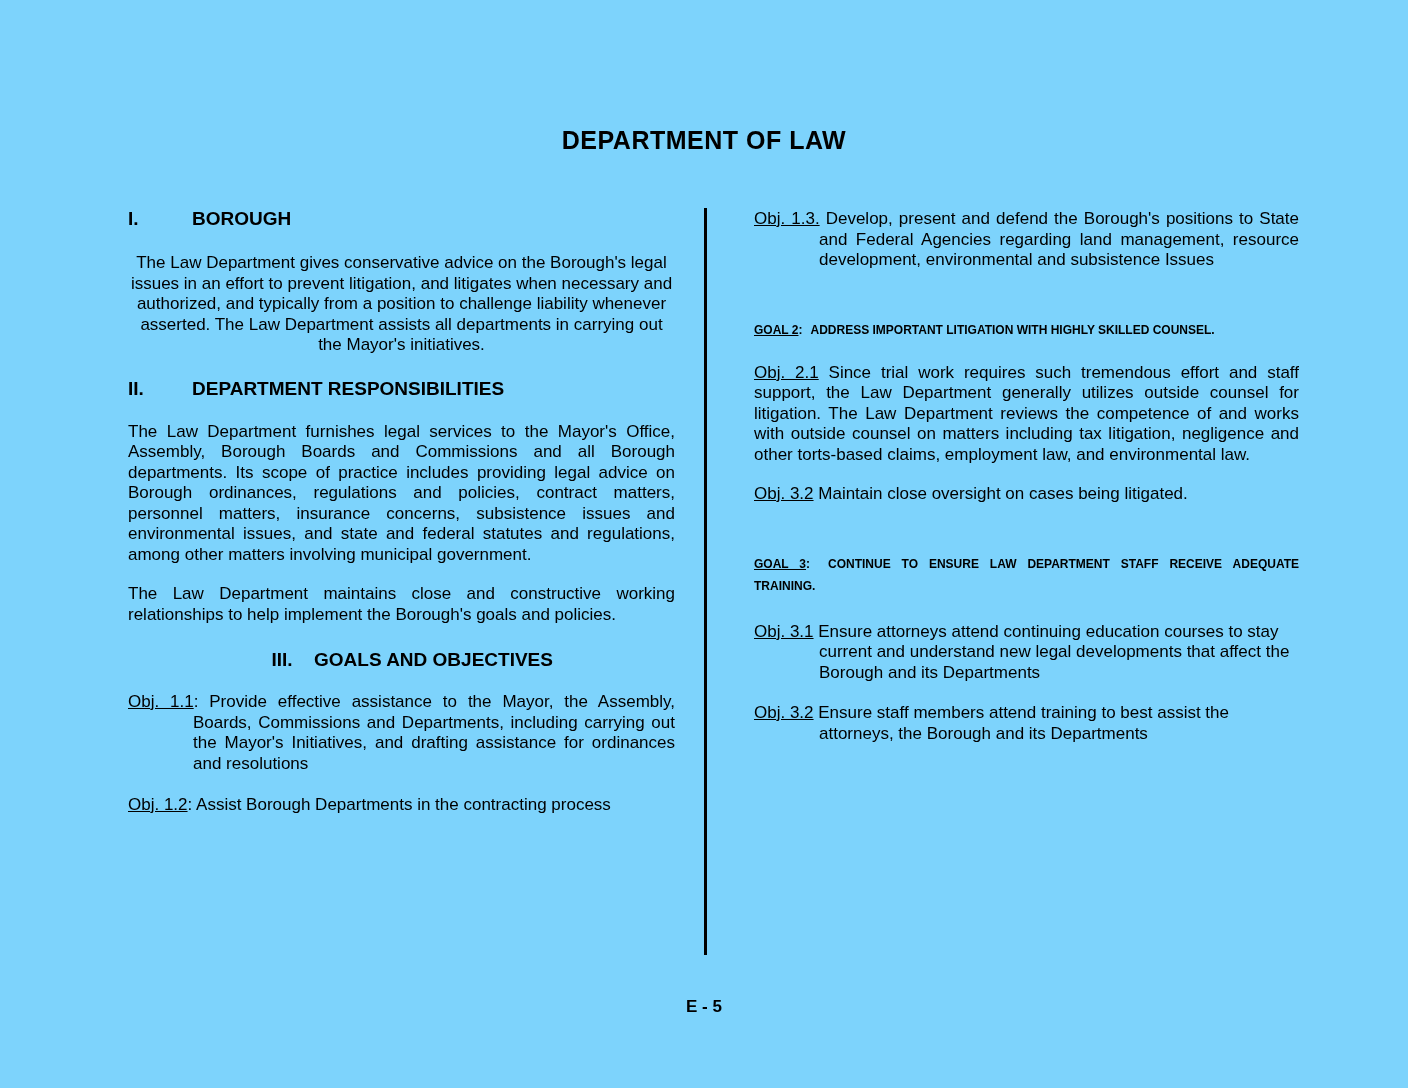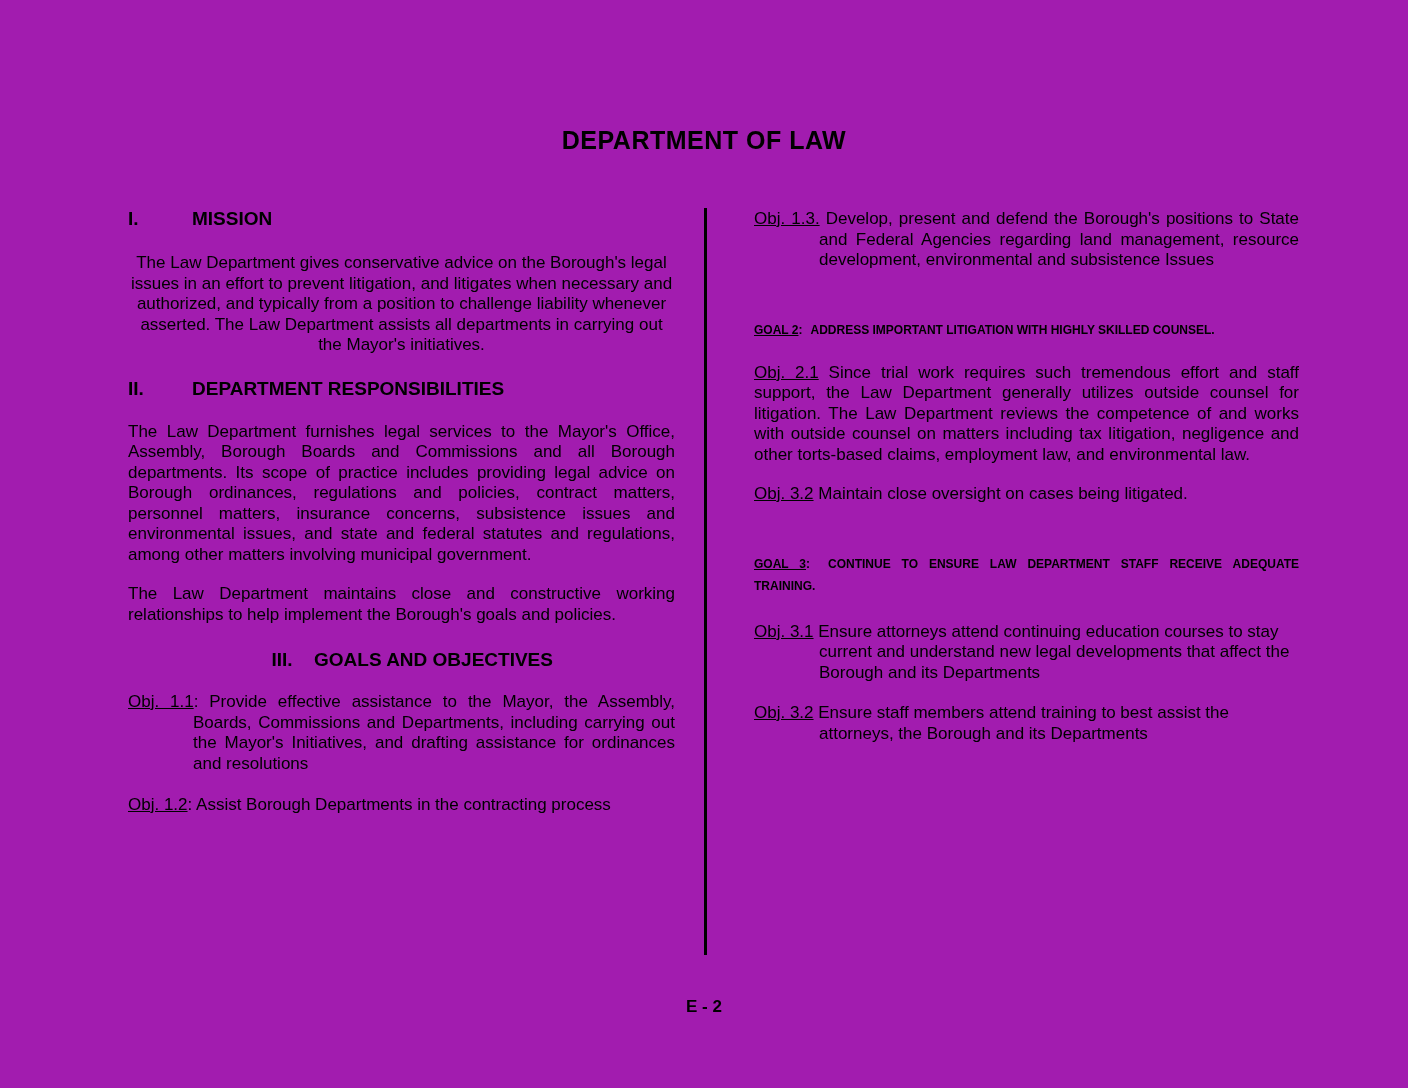--- a/index.html
+++ b/index.html
@@ -4,21 +4,21 @@
 <style>
   html, body {
     margin: 0;
     padding: 0;
     background: #ffffff;
   }
   .page {
     position: relative;
     width: 1408px;
     height: 1088px;
-    background: #a21caf;
+    background: #7dd3fc;
     color: #000000;
     font-family: "Liberation Sans", sans-serif;
     overflow: hidden;
     text-decoration: underline;
   }
   .doc-title {
     position: absolute;
     top: 126px;
     left: 0;
     width: 100%;
@@ -105,21 +105,21 @@
 <body>
 
 <div class="page">
 
   <h1 class="doc-title">DEPARTMENT OF LAW</h1>
 
   <div class="divider"></div>
 
   <div class="col col-left">
 
-    <div class="sec-heading mt3"><span class="sec-num">I.</span><span>MISSION</span></div>
+    <div class="sec-heading mt3"><span class="sec-num">I.</span><span>BOROUGH</span></div>
 
     <p class="para mt24">The Law Department gives conservative advice on the Borough's legal issues in an effort to prevent litigation, and litigates when necessary and authorized, and typically from a position to challenge liability whenever asserted. The Law Department assists all departments in carrying out the Mayor's initiatives.</p>
 
     <div class="sec-heading mt22"><span class="sec-num">II.</span><span>DEPARTMENT RESPONSIBILITIES</span></div>
 
     <p class="para mt23">The Law Department furnishes legal services to the Mayor's Office, Assembly, Borough Boards and Commissions and all Borough departments. Its scope of practice includes providing legal advice on Borough ordinances, regulations and policies, contract matters, personnel matters, insurance concerns, subsistence issues and environmental issues, and state and federal statutes and regulations, among other matters involving municipal government.</p>
 
     <p class="para mt19">The Law Department maintains close and constructive working relationships to help implement the Borough's goals and policies.</p>
 
     <div class="sec-heading mt24"><span class="sec-num">III.</span><span>GOALS AND OBJECTIVES</span></div>
@@ -142,15 +142,15 @@
     <p class="obj flush ragged mt19"><span class="u">Obj. 3.2</span><span> Maintain close oversight on cases being litigated.</span></p>
 
     <p class="goal mt48"><span class="u">GOAL 3</span><span>:</span><span class="tab tab-g3"></span><span>CONTINUE TO ENSURE LAW DEPARTMENT STAFF RECEIVE ADEQUATE TRAINING.</span></p>
 
     <p class="obj hang ragged mt25"><span class="u">Obj. 3.1</span><span> Ensure attorneys attend continuing education courses to stay current and understand new legal developments that affect the Borough and its Departments</span></p>
 
     <p class="obj hang ragged mt20"><span class="u">Obj. 3.2</span><span> Ensure staff members attend training to best assist the attorneys, the Borough and its Departments</span></p>
 
   </div>
 
-  <div class="footer">E - 2</div>
+  <div class="footer">E - 5</div>
 
 </div>
 
 </body></html>

